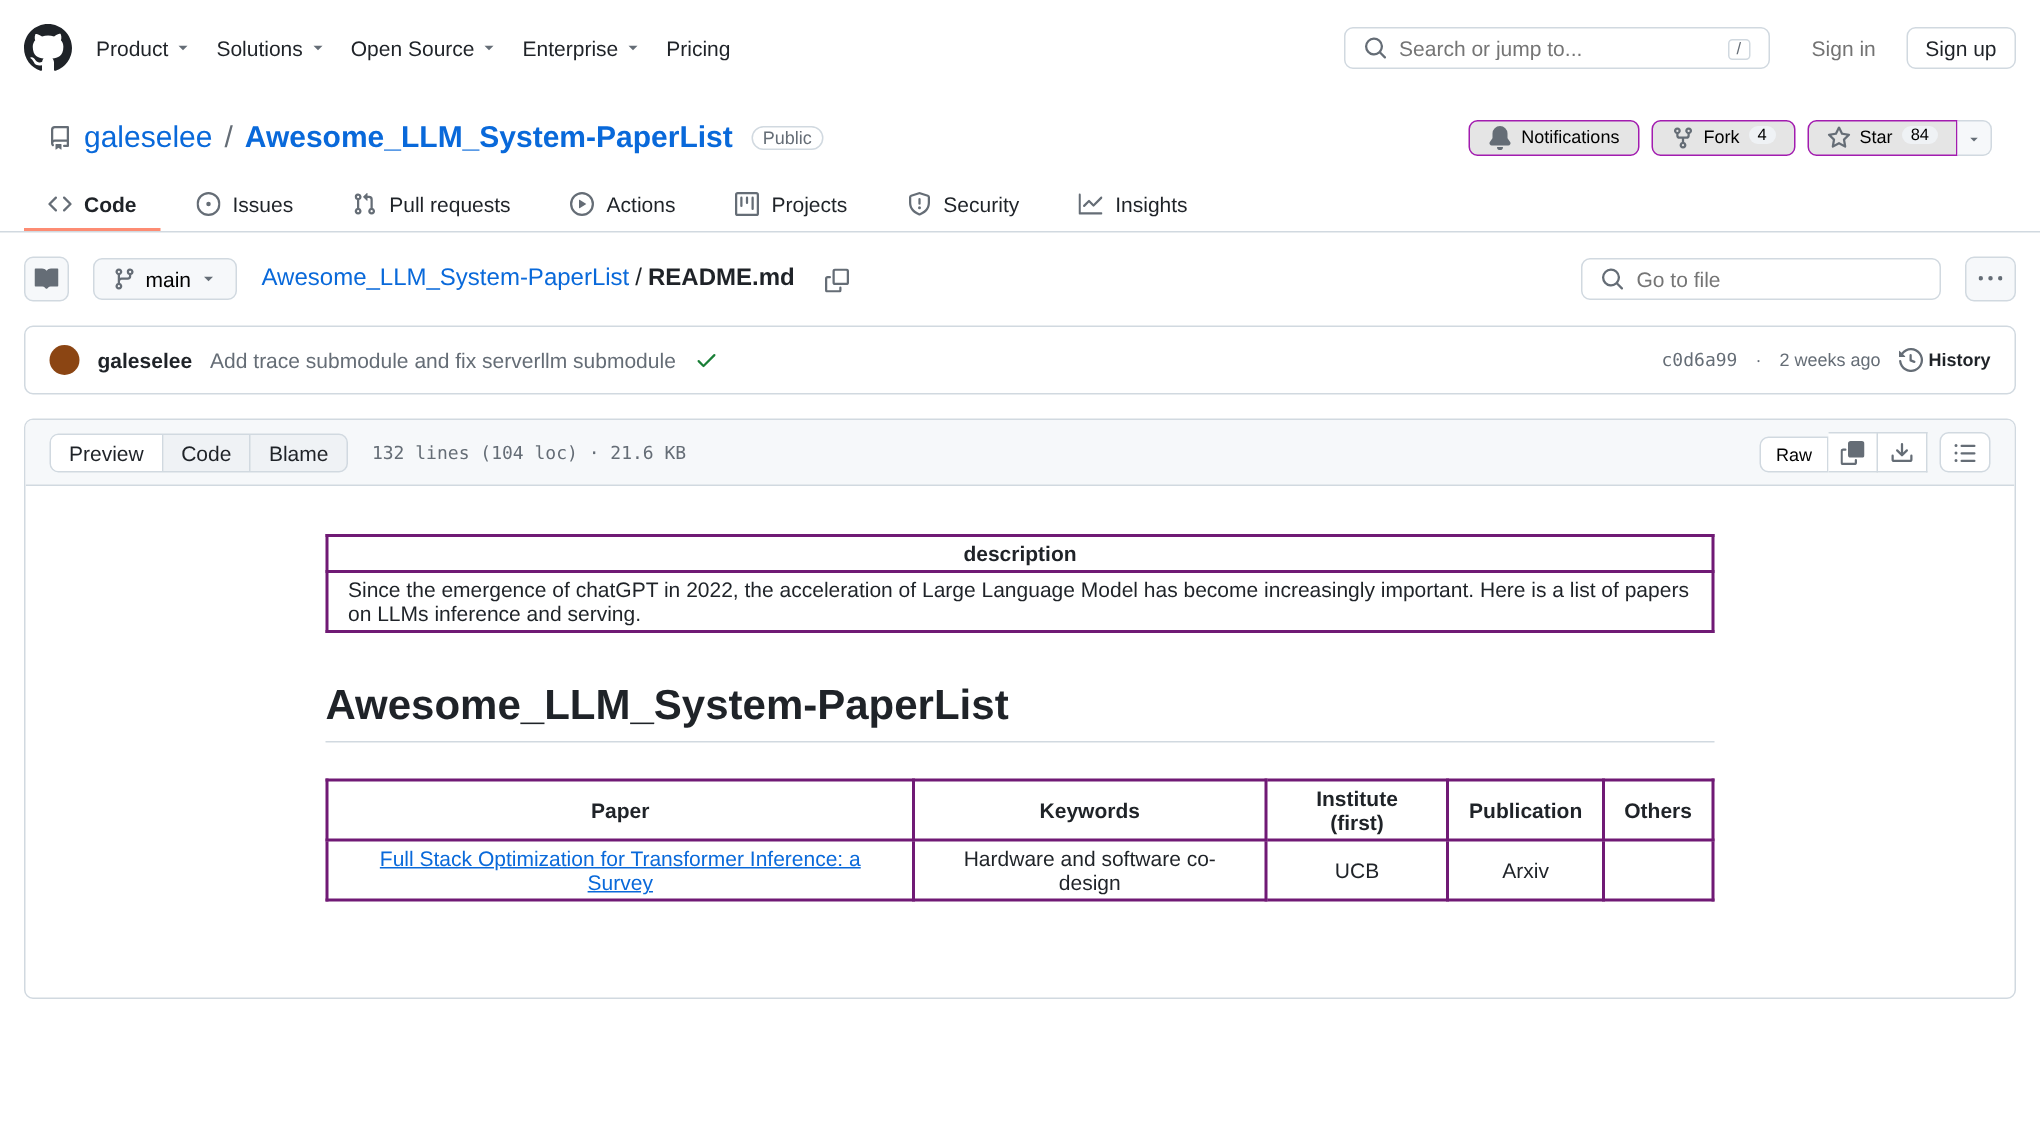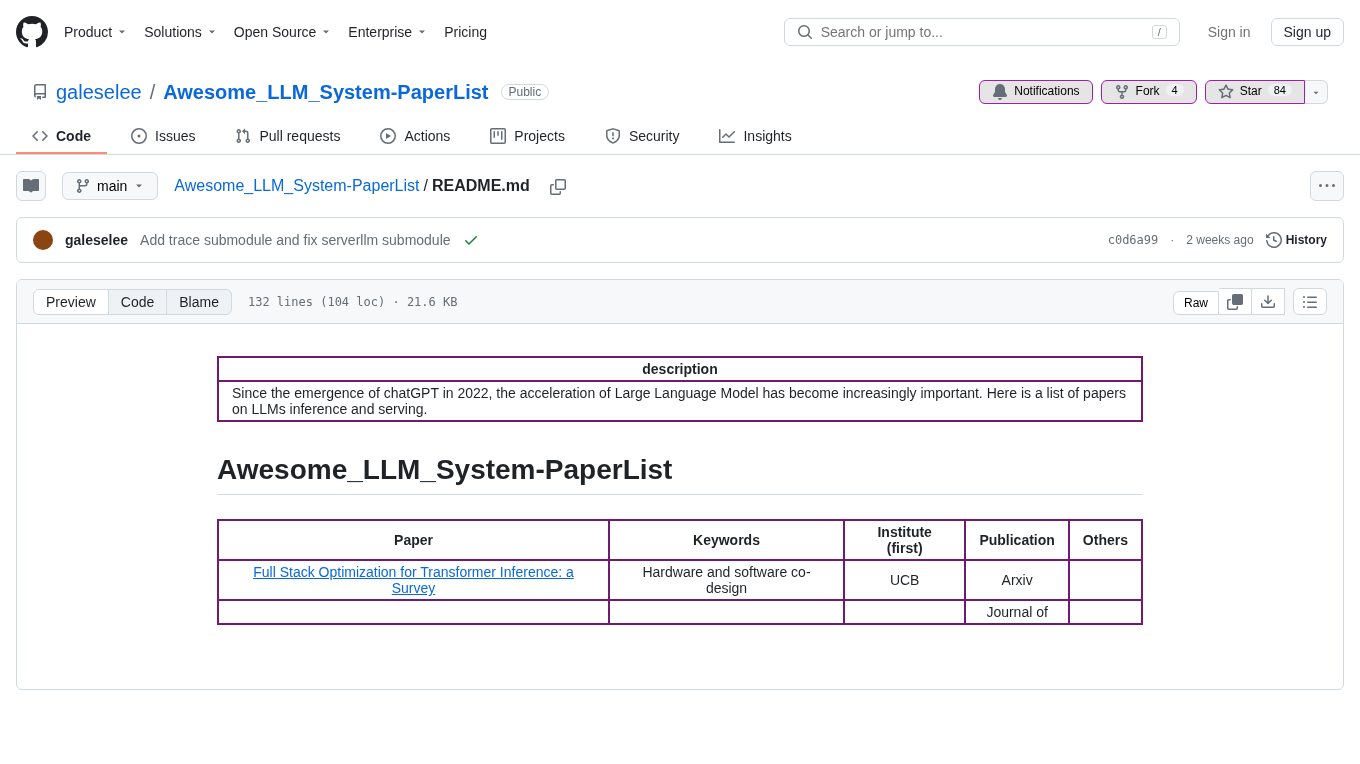--- a/index.html
+++ b/index.html
@@ -4,21 +4,21 @@
 <style>
 * { box-sizing: border-box; margin: 0; padding: 0; }
 body { font-family: -apple-system, BlinkMacSystemFont, "Segoe UI", Helvetica, Arial, sans-serif; color: #1f2328; background: #fff; font-size: 14px; }
 a { text-decoration: none; }
 
 
 .header { display: flex; align-items: center; padding: 16px 16px; gap: 16px; }
 .logo { fill: #1f2328; }
 .nav-menu { display: flex; gap: 16px; flex: 1; }
 .nav-item { display: flex; align-items: center; gap: 4px; cursor: pointer; color: #1f2328; }
-.search-box { display: flex; align-items: center; border: 1px solid #d1d9e0; border-radius: 6px; padding: 5px 12px; width: 396px; gap: 8px; color: #656d76; }
+.search-box { display: flex; align-items: flex-end; border: 1px solid #d1d9e0; border-radius: 6px; padding: 5px 12px; width: 284px; gap: 8px; color: #656d76; }
 .search-box input { border: none; outline: none; flex: 1; font-size: 14px; background: transparent; }
 .slash-key { border: 1px solid #d1d9e0; border-radius: 3px; padding: 0 5px; font-size: 11px; color: #656d76; }
 .auth-links { display: flex; gap: 8px; align-items: center; }
 .sign-in { padding: 5px 12px; color: #737373; }
 .sign-up { padding: 5px 12px; border: 1px solid #d1d9e0; border-radius: 6px; color: #1f2328; }
 
 
 .repo-header { padding: 16px 32px 0; }
 .repo-title-row { display: flex; align-items: center; justify-content: space-between; margin-bottom: 16px; }
 .repo-title { display: flex; align-items: center; gap: 8px; font-size: 20px; }
@@ -292,20 +292,28 @@
     </div>
     <span class="copy-icon-btn">
       <span class="icon">
           <svg width="16" height="16" viewBox="0 0 16 16" fill="#656d76">
             <path d="M0 6.75C0 5.784.784 5 1.75 5h1.5a.75.75 0 0 1 0 1.5h-1.5a.25.25 0 0 0-.25.25v7.5c0 .138.112.25.25.25h7.5a.25.25 0 0 0 .25-.25v-1.5a.75.75 0 0 1 1.5 0v1.5A1.75 1.75 0 0 1 9.25 16h-7.5A1.75 1.75 0 0 1 0 14.25Z"></path>
             <path d="M5 1.75C5 .784 5.784 0 6.75 0h7.5C15.216 0 16 .784 16 1.75v7.5A1.75 1.75 0 0 1 14.25 11h-7.5A1.75 1.75 0 0 1 5 9.25Zm1.75-.25a.25.25 0 0 0-.25.25v7.5c0 .138.112.25.25.25h7.5a.25.25 0 0 0 .25-.25v-7.5a.25.25 0 0 0-.25-.25Z"></path>
           </svg>
         </span>
     </span>
     <div class="spacer"></div>
+    <div class="file-search">
+      <span class="icon">
+          <svg width="16" height="16" viewBox="0 0 16 16" fill="#656d76">
+            <path d="M10.68 11.74a6 6 0 0 1-7.922-8.982 6 6 0 0 1 8.982 7.922l3.04 3.04a.749.749 0 0 1-.326 1.275.749.749 0 0 1-.734-.215ZM11.5 7a4.499 4.499 0 1 0-8.997 0A4.499 4.499 0 0 0 11.5 7Z"></path>
+          </svg>
+        </span>
+      <input type="text" placeholder="Go to file" style="">
+    </div>
     <button class="more-btn">
       <span class="icon">
           <svg width="16" height="16" viewBox="0 0 16 16" fill="#656d76">
             <path d="M8 9a1.5 1.5 0 1 0 0-3 1.5 1.5 0 0 0 0 3ZM1.5 9a1.5 1.5 0 1 0 0-3 1.5 1.5 0 0 0 0 3Zm13 0a1.5 1.5 0 1 0 0-3 1.5 1.5 0 0 0 0 3Z"></path>
           </svg>
         </span>
     </button>
   </div>
 
   <div class="commit-box">
@@ -387,24 +395,17 @@
         </tr>
           </thead>
         <tbody>
           <tr>
             <td class="center"><a>Full Stack Optimization for Transformer Inference: a Survey</a></td>
             <td class="center">Hardware and software co-design</td>
             <td class="center">UCB</td>
             <td class="center">Arxiv</td>
             <td class="center"></td>
           </tr>
-          <tr>
-            <td></td>
-              <td></td>
-              <td></td>
-            <td class="center">Journal of</td>
-            <td></td>
-          </tr>
         </tbody>
       </table>
     </div>
   </div>
 </div>
 
 </body></html>

